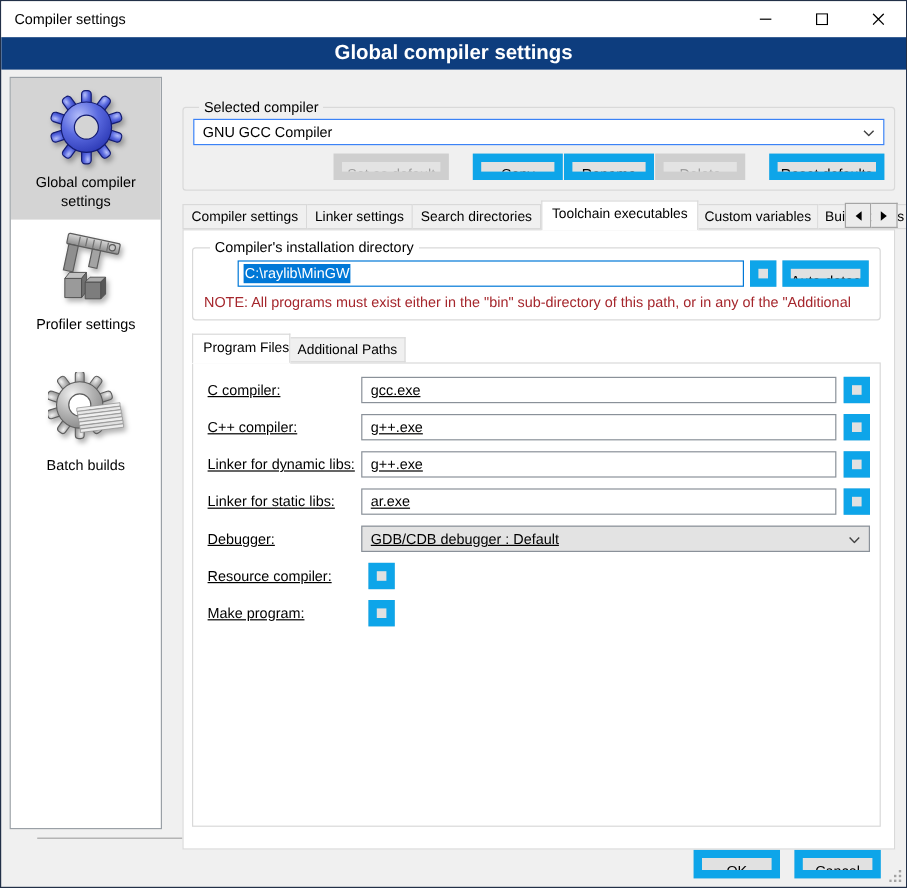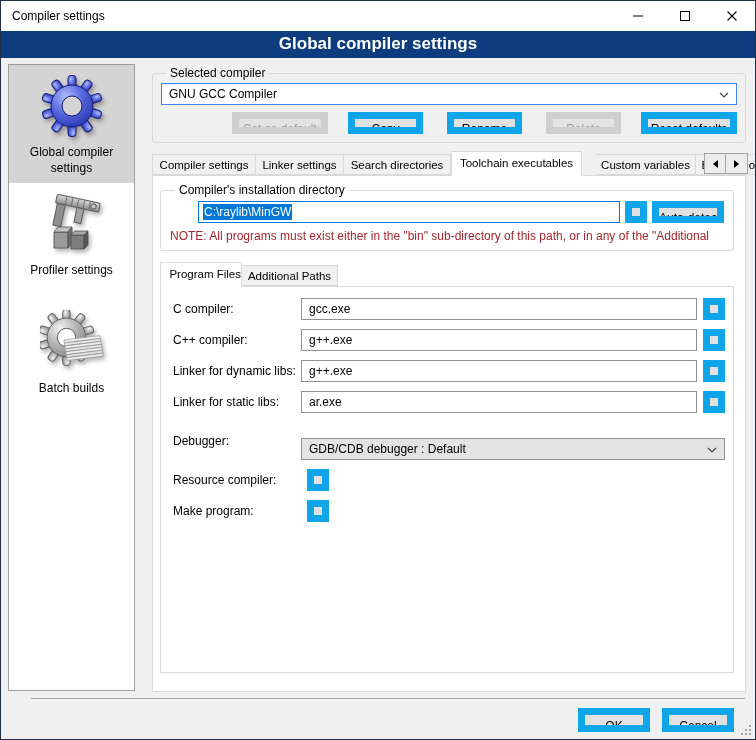--- a/index.html
+++ b/index.html
@@ -31,21 +31,21 @@
   .sidebar{
     position:absolute; left:7px; top:6px; width:127px; height:627px;
     background:#fff; border:1px solid #9aa0a6; overflow:hidden;
   }
   .side-item{ height:118px; display:flex; flex-direction:column; align-items:center; padding-top:9px; cursor:default; }
   .side-item.selected{ background:#d4d4d4; }
   .side-item .icon{ width:64px; height:64px; }
   .side-item .lbl{ margin-top:7px; font-size:12px; color:#000; text-align:center; line-height:1.3; padding:0 4px; }
 
   
-  .main{ position:absolute; left:151px; top:0; width:594px; }
+  .main{ position:absolute; left:151px; top:16px; width:594px; }
 
   
   fieldset.group{ border:1px solid #d9d9d9; border-radius:3px; }
   fieldset.group legend{ font-size:12px; color:#000; padding:0 4px; margin-left:5px; }
 
   .sel-comp{ margin-top:8px; padding:1px 8px 8px 8px; }
   .combo{
     position:relative; height:22px; background:#fff; border:1px solid #3b82f6;
     font-size:12px; line-height:20px; padding:0 22px 0 7px; margin-top:2px;
     white-space:nowrap; overflow:hidden; cursor:default;
@@ -53,34 +53,34 @@
   .combo .chev, .selectbox .chev{ position:absolute; right:7px; top:8px; }
 
   .btn-row{ display:flex; justify-content:flex-end; margin-top:7px; }
   .btn{
     height:22px; background:#e1e1e1; border:7px solid #0ea5e9; font-size:12px;
     font-family:"Liberation Sans", sans-serif; color:#000; text-align:center; cursor:default;
     line-height:20px; white-space:nowrap; overflow:hidden;
   }
   .btn.disabled{ color:#9d9d9d; border-color:#cfcfcf; background:#e3e3e3; }
   .w96{width:96px;} .w75{width:75px;}
-  .gap8{margin-left:24px;} .gap20{margin-left:20px;}
+  .gap8{margin-left:1px;} .gap20{margin-left:20px;}
 
   
   .tabstrip{ position:relative; display:flex; align-items:flex-end; height:25px; margin-top:7px; }
   .tab{
     height:21px; line-height:20px; background:#f0f0f0; border:1px solid #d9d9d9; border-left-width:0;
     font-size:11.5px; text-align:center; white-space:nowrap; overflow:hidden; cursor:default; flex:none;
   }
   .tab:first-child{ border-left-width:1px; }
   .tab.active{
     height:25px; line-height:23px; background:#fff; border-left-width:1px;
     position:relative; z-index:4; margin-bottom:-1px; border-bottom:1px solid #fff;
   }
-  .t1{width:104px;} .t2{width:88px;text-align:center;} .t3{width:107px;} .t4{width:131px;} .t5{width:100px;margin-left:14px;} .t6{width:78px;}
+  .t1{width:104px;} .t2{width:88px;text-align:center;} .t3{width:107px;} .t4{width:131px;} .t5{width:100px;} .t6{width:78px;}
   .tab-arrows{ position:absolute; right:-2px; top:3px; display:flex; z-index:5; }
   .arrow-btn{ width:22px; height:21px; background:#ececec; border:1px solid #a5a5a5; display:flex; align-items:center; justify-content:center; cursor:default; }
   .arrow-btn + .arrow-btn{ border-left:none; }
   .tri-l{ width:0; height:0; border-top:4px solid transparent; border-bottom:4px solid transparent; border-right:5px solid #000; }
   .tri-r{ width:0; height:0; border-top:4px solid transparent; border-bottom:4px solid transparent; border-left:5px solid #000; }
 
   
   .tabpanel{ position:relative; z-index:2; height:517px; background:#fff; border:1px solid #d9d9d9; }
 
   .install-group{ margin:7px 11px 0 7px; padding:1px 9px 7px 9px; }
@@ -95,30 +95,30 @@
   .note{ margin-top:6px; font-size:12px; color:#a5262c; white-space:nowrap; overflow:hidden; }
 
   
   .inner-tabstrip{ margin:10px 0 0 7px; }
   .it1{width:82px;text-align:right;} .it2{width:96px;}
   .inner-panel{
     margin:0 11px 0 7px; height:387px; background:#fff; border:1px solid #d9d9d9;
     padding:11px 8px 0 12px;
   }
 
-  .field-row{ display:flex; align-items:center; margin-bottom:9px; }
+  .field-row{ display:flex; align-items:center; margin-bottom:9px;text-decoration:underline; }
   .field-row .flabel{ width:128px; flex:none; font-size:12px; color:#000; }
   .textbox{
     flex:1; height:22px; background:#fff; border:1px solid #8a9199;
     font-size:12px; line-height:20px; padding-left:7px; white-space:nowrap; overflow:hidden; cursor:text;
   }
   .field-row .browse-btn{ margin-left:6px; }
   .selectbox{
     position:relative; flex:1; height:22px; background:#e3e3e3; border:1px solid #8a9199;
-    font-size:12px; line-height:20px; padding:0 22px 0 7px; white-space:nowrap; overflow:hidden; cursor:default;margin-top:16px;
+    font-size:12px; line-height:20px; padding:0 22px 0 7px; white-space:nowrap; overflow:hidden; cursor:default;
   }
 
   
   .footer{ position:absolute; left:0; right:0; bottom:0; height:41px; }
   .footer .divider{ position:absolute; top:0; left:30px; right:10px; border-top:1px solid #a6a6a6; }
   .footer .btn{ position:absolute; top:10px; width:72px; height:24px; line-height:22px; }
   .ok-btn{ right:105px; }
   .cancel-btn{ right:21px; }
   .grip{ position:absolute; right:3px; bottom:3px; }
 

